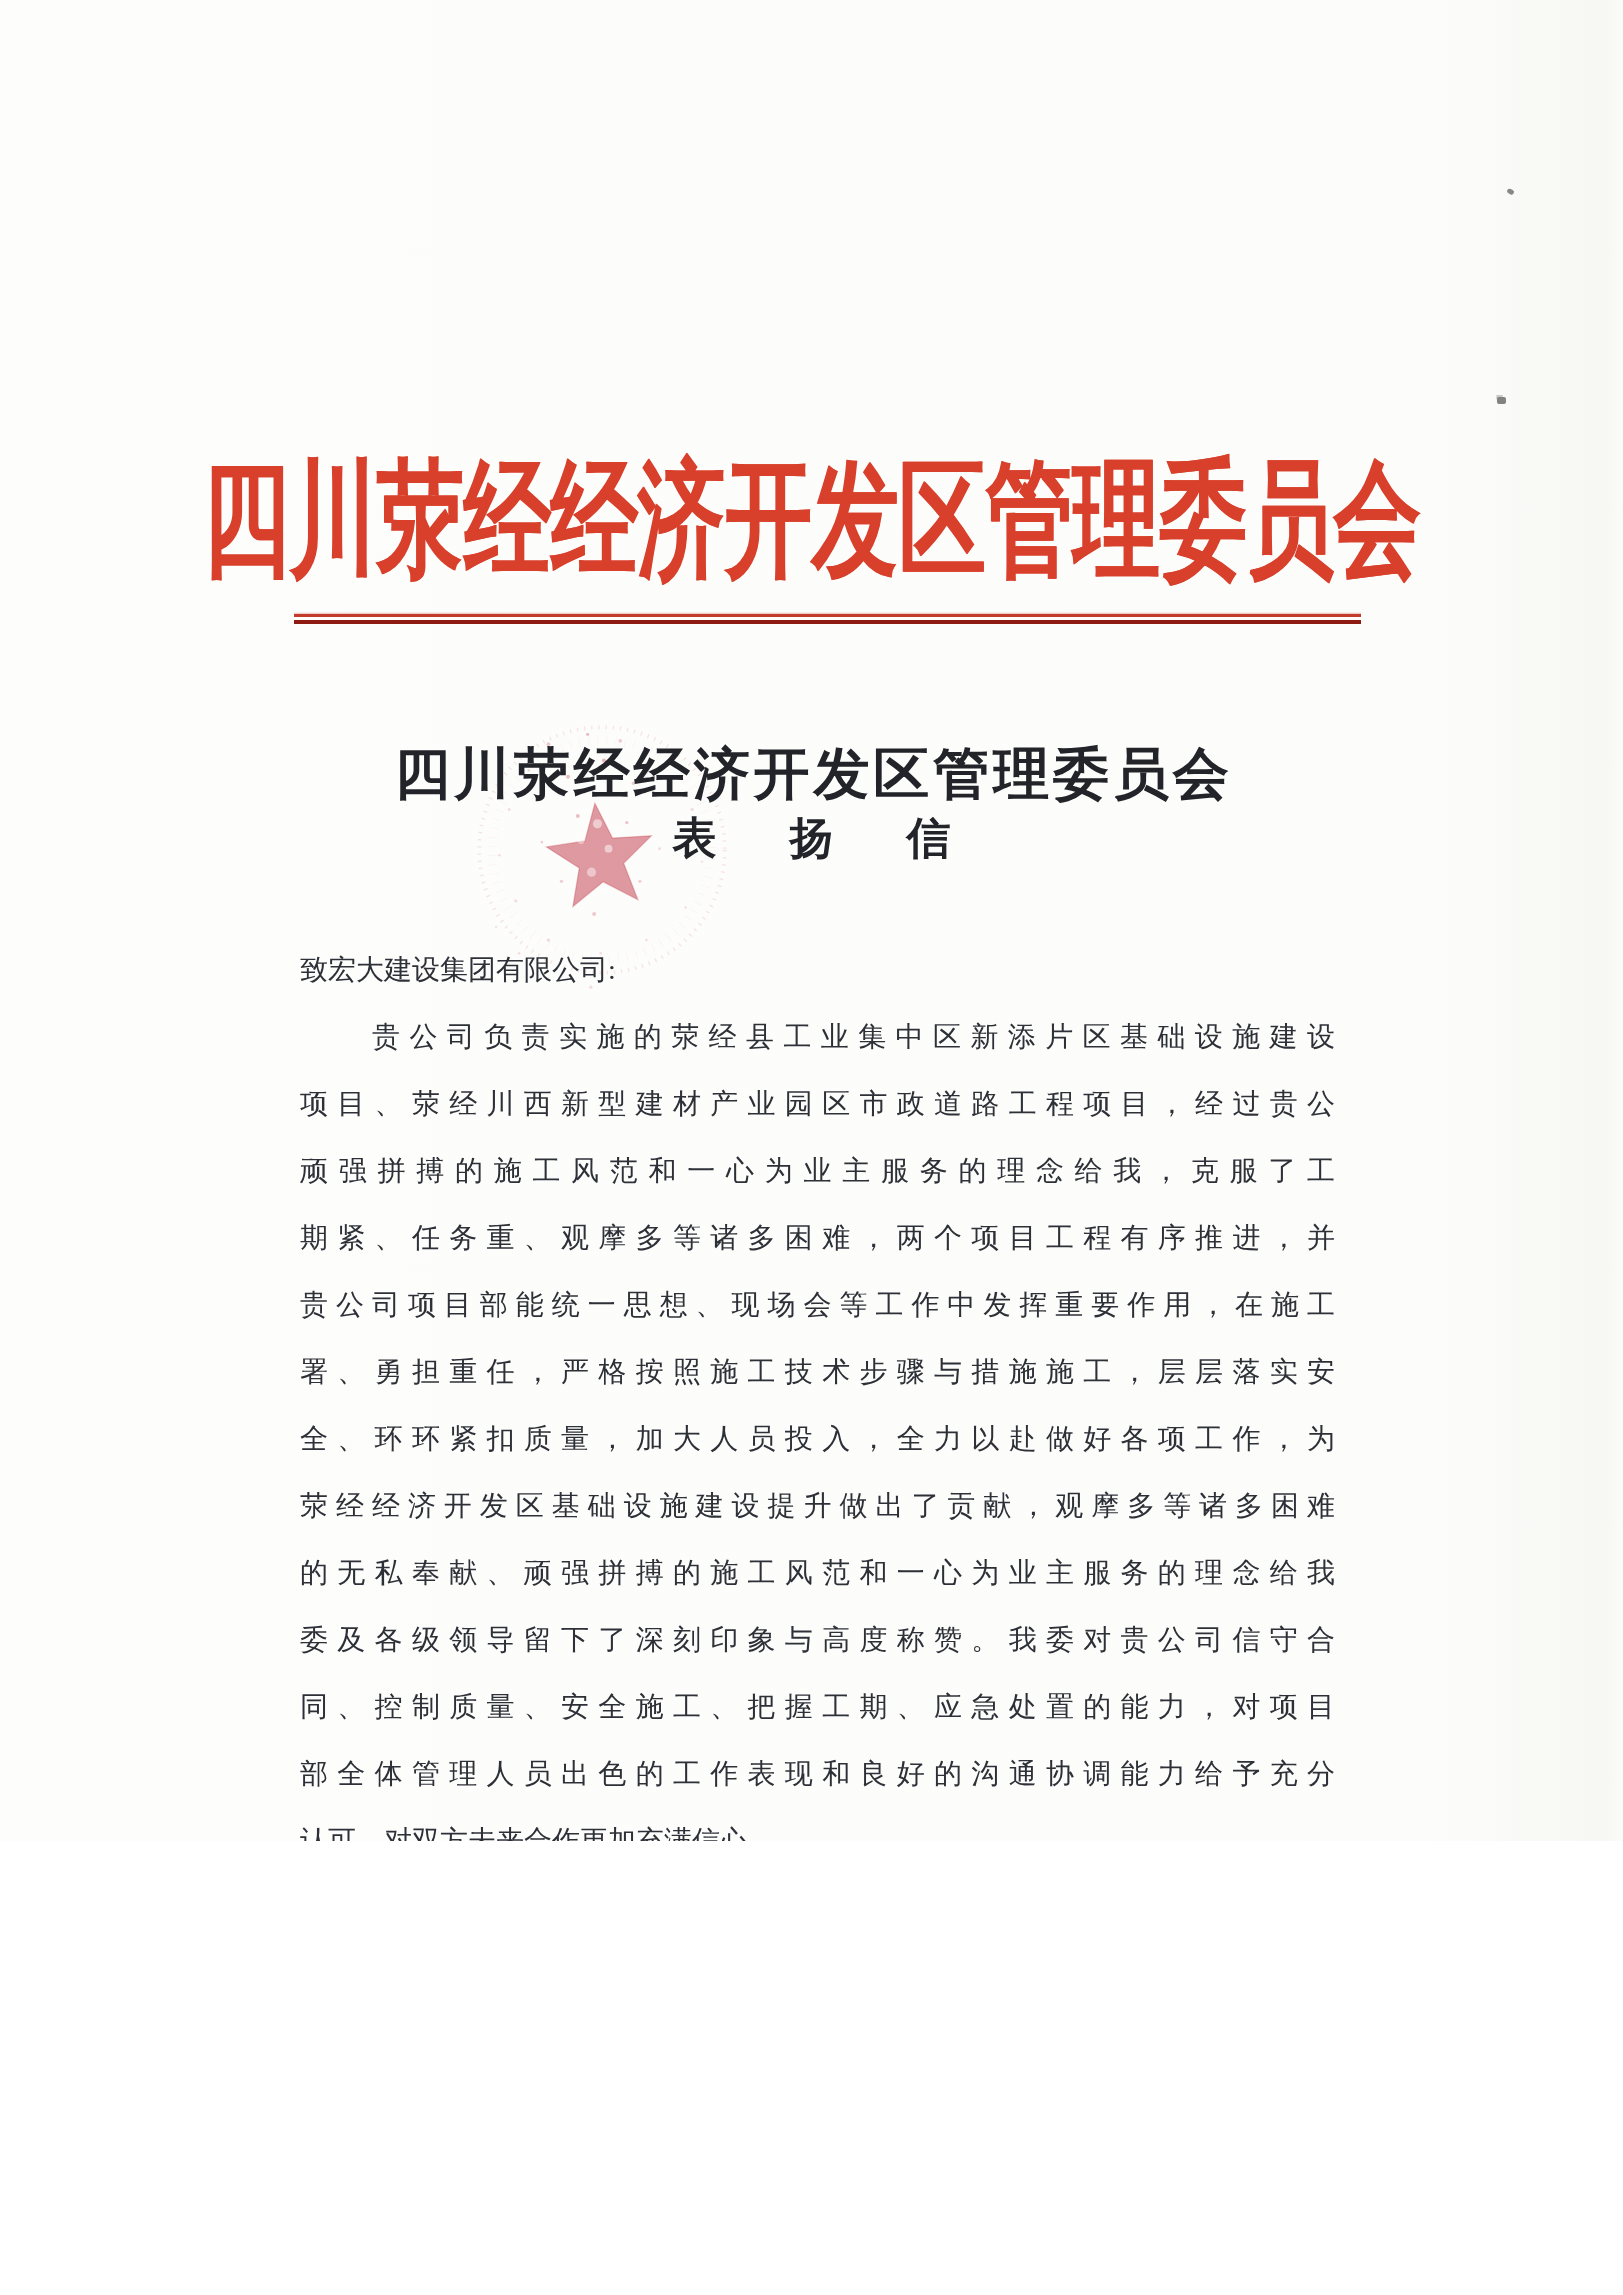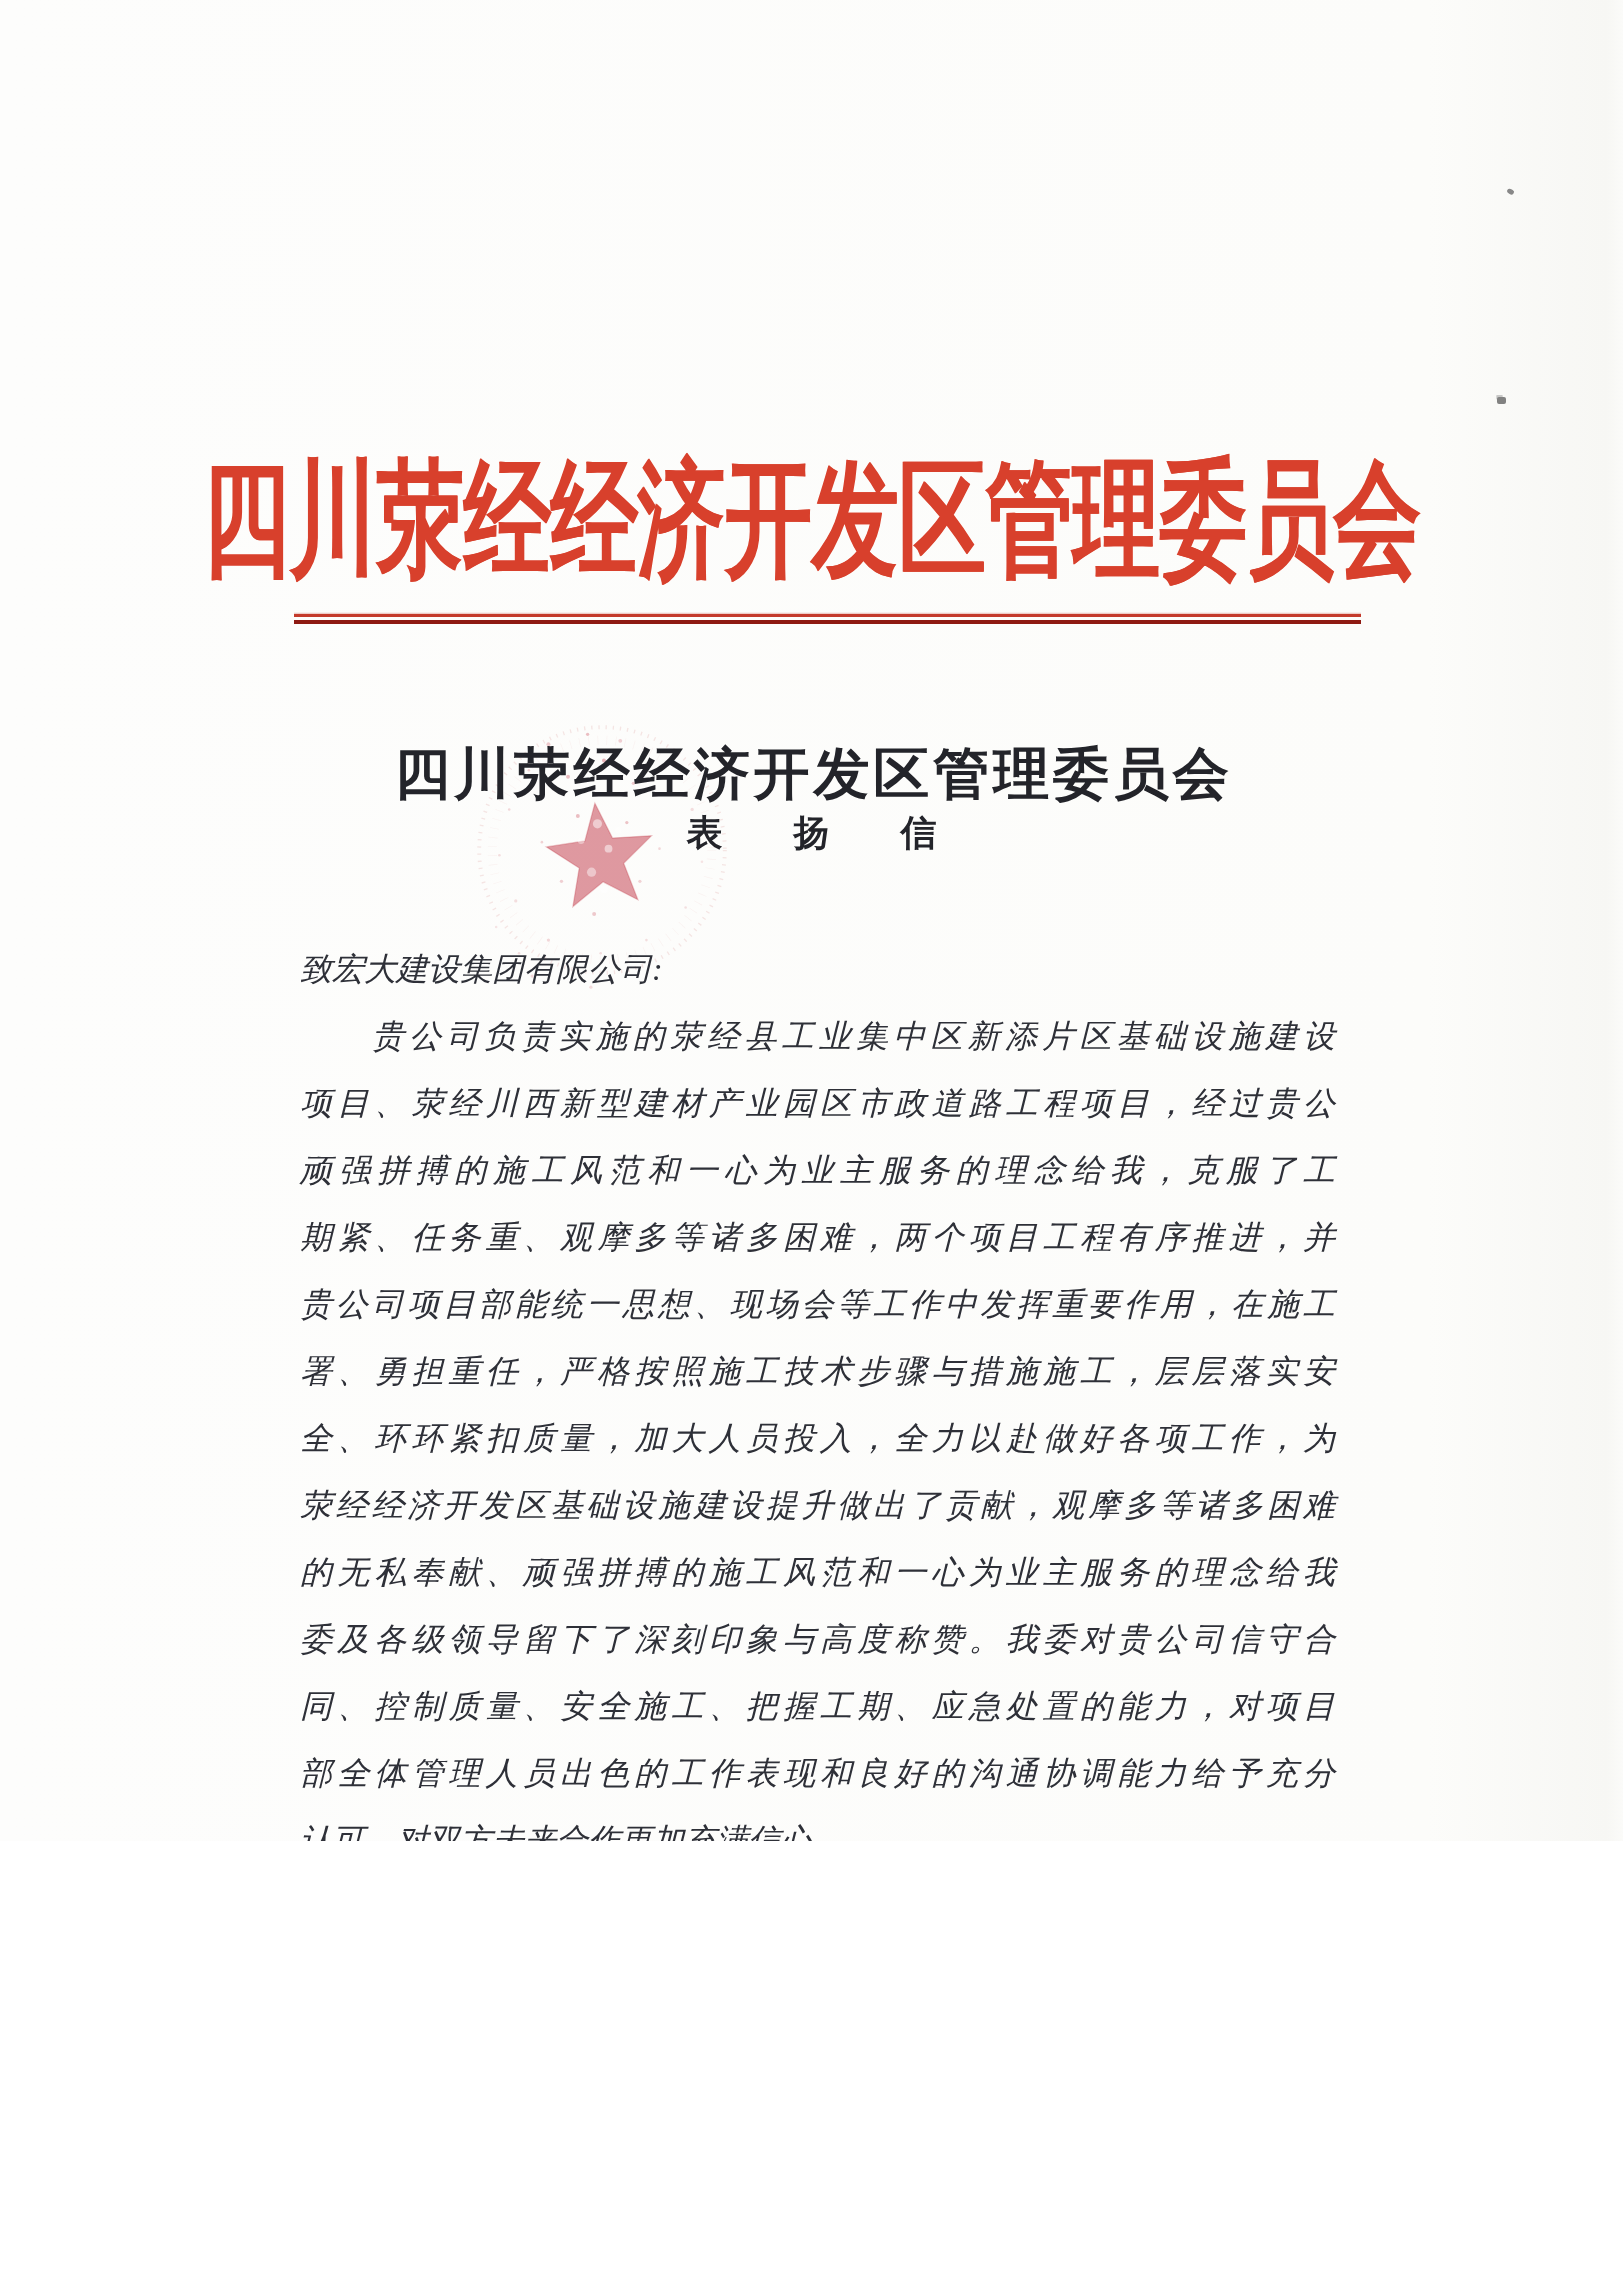--- a/index.html
+++ b/index.html
@@ -57,38 +57,37 @@
     font-weight: 700;
     color: #23242a;
     letter-spacing: 3.9px;
     padding-left: 3.9px;
     white-space: nowrap;
   }
   .doc-type {
     position: absolute;
     top: 809px; left: 0; right: 0;
     text-align: center;
-    font-size: 36px;
+    font-size: 44px;
     font-weight: 700;
     color: #23242a;
     letter-spacing: 31px;
     padding-left: 31px;
     white-space: nowrap;
   }
 
   
   .body-block {
     position: absolute;
     left: 300px; top: 936px;
     width: 1035px;
-    font-size: 32px;
+    font-size: 28px;
     line-height: 67px;
     color: #2e3038;
     text-align: justify;
-    font-style: italic;
   }
   .body-block .salutation { text-align-last: left; }
   .body-block .line       { text-align-last: justify; }
   .body-block .line.indent { text-indent: 72px; }
   .body-block .line.last  { text-align-last: left; }
 
   
   .speck1 {
     position: absolute; left: 1507px; top: 189px;
     width: 6.5px; height: 5.2px; border-radius: 60% 40% 50% 50%;

